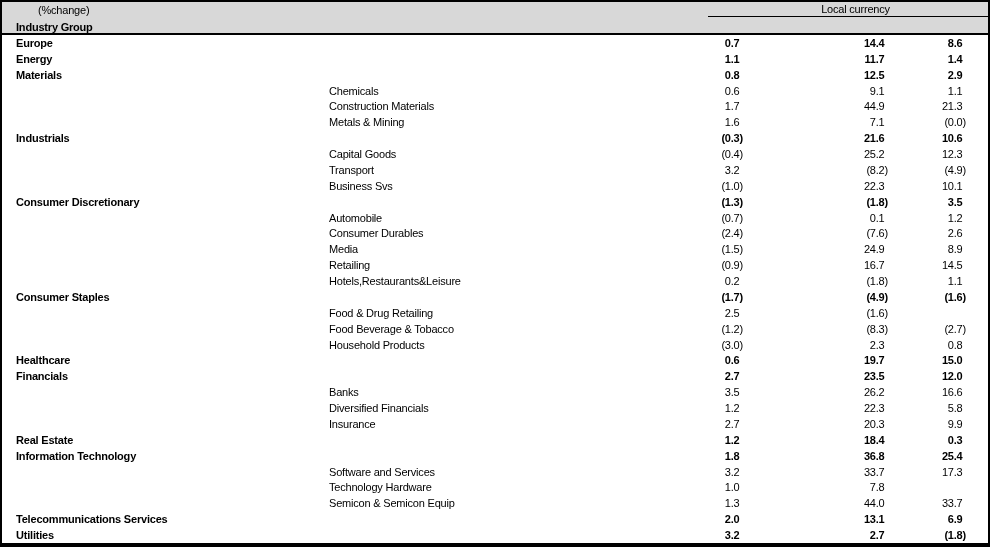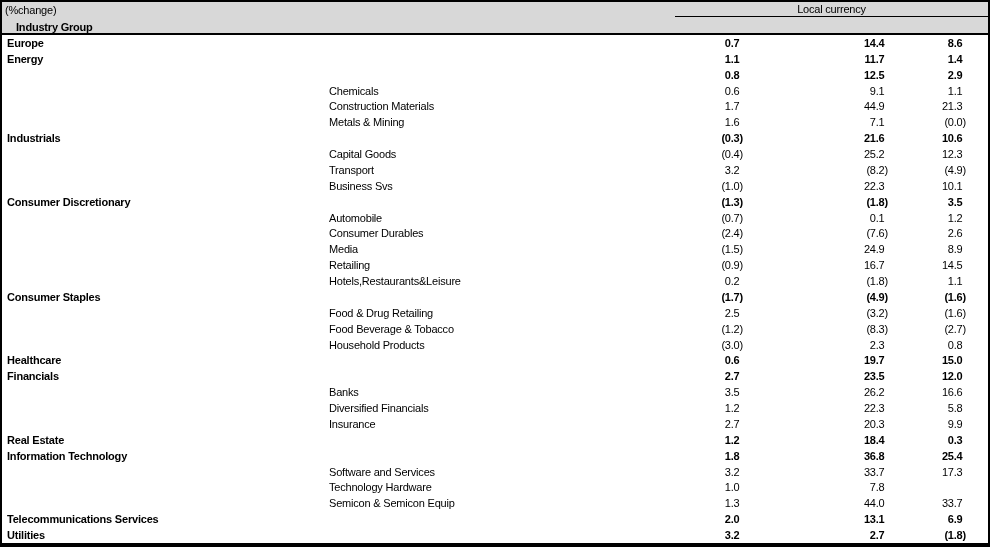--- a/index.html
+++ b/index.html
@@ -28,21 +28,21 @@
     align-items: center;
     overflow: hidden;
     white-space: nowrap;
   }
 
   
   .table-header {
     background: #d8d8d8;
     border-bottom: 2px solid #000000;
   }
-  .hrow1 { height: 15px; }
+  .hrow1 { height: 15px; margin-left: 33px; }
   .hrow2 { height: 16px; }
 
   .change-cell {
     grid-column: 1 / 3;
     padding-left: 3px;
   }
   .currency-span-cell {
     grid-column: 3 / 7;
     justify-content: center;
     font-weight: normal;
@@ -60,21 +60,21 @@
     font-weight: bold;
     margin-top: 20px;
   }
 
   
   .body-row { height: 15.875px; }
   .body-row.bold { font-weight: bold; }
 
   .group-cell {
     grid-column: 1;
-    padding-left: 5px;
+    padding-left: 14px;
   }
   .sub-cell {
     grid-column: 2;
     padding-left: 2px;
   }
   .val {
     justify-content: flex-end;
     padding-right: 4px;
   }
   
@@ -112,20 +112,21 @@
   </div>
       <div class="grid-row body-row bold">
     <div class="cell group-cell">Energy</div>
     <div class="cell sub-cell"></div>
     <div class="cell val np">1.1</div>
     <div class="cell val np">11.7</div>
     <div class="cell val np">1.4</div>
     <div class="cell spacer"></div>
   </div>
       <div class="grid-row body-row bold">
+    <div class="cell group-cell">Materials</div>
     <div class="cell sub-cell"></div>
     <div class="cell val np">0.8</div>
     <div class="cell val np">12.5</div>
     <div class="cell val np">2.9</div>
     <div class="cell spacer"></div>
   </div>
       <div class="grid-row body-row">
     <div class="cell group-cell"></div>
     <div class="cell sub-cell">Chemicals</div>
     <div class="cell val np">0.6</div>
@@ -234,21 +235,20 @@
     <div class="cell sub-cell"></div>
     <div class="cell val">(1.7)</div>
     <div class="cell val">(4.9)</div>
     <div class="cell val">(1.6)</div>
     <div class="cell spacer"></div>
   </div>
       <div class="grid-row body-row">
     <div class="cell group-cell"></div>
     <div class="cell sub-cell">Food &amp; Drug Retailing</div>
     <div class="cell val np">2.5</div>
-    <div class="cell val">(3.2)</div>
     <div class="cell val">(1.6)</div>
     <div class="cell spacer"></div>
   </div>
       <div class="grid-row body-row">
     <div class="cell group-cell"></div>
     <div class="cell sub-cell">Food Beverage &amp; Tobacco</div>
     <div class="cell val">(1.2)</div>
     <div class="cell val">(8.3)</div>
     <div class="cell val">(2.7)</div>
     <div class="cell spacer"></div>

